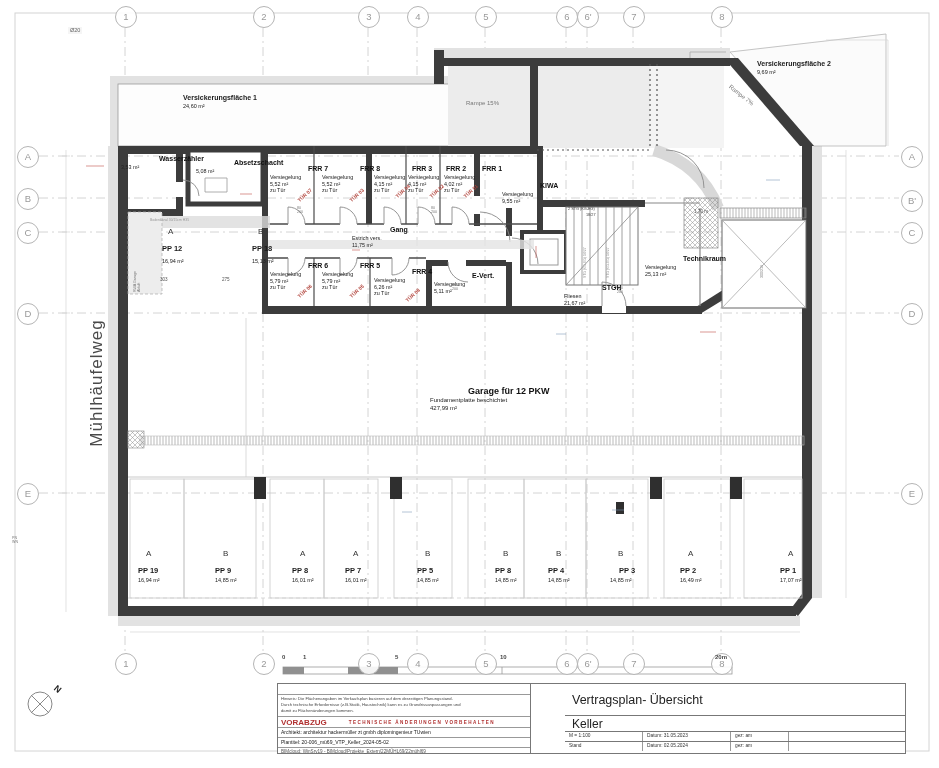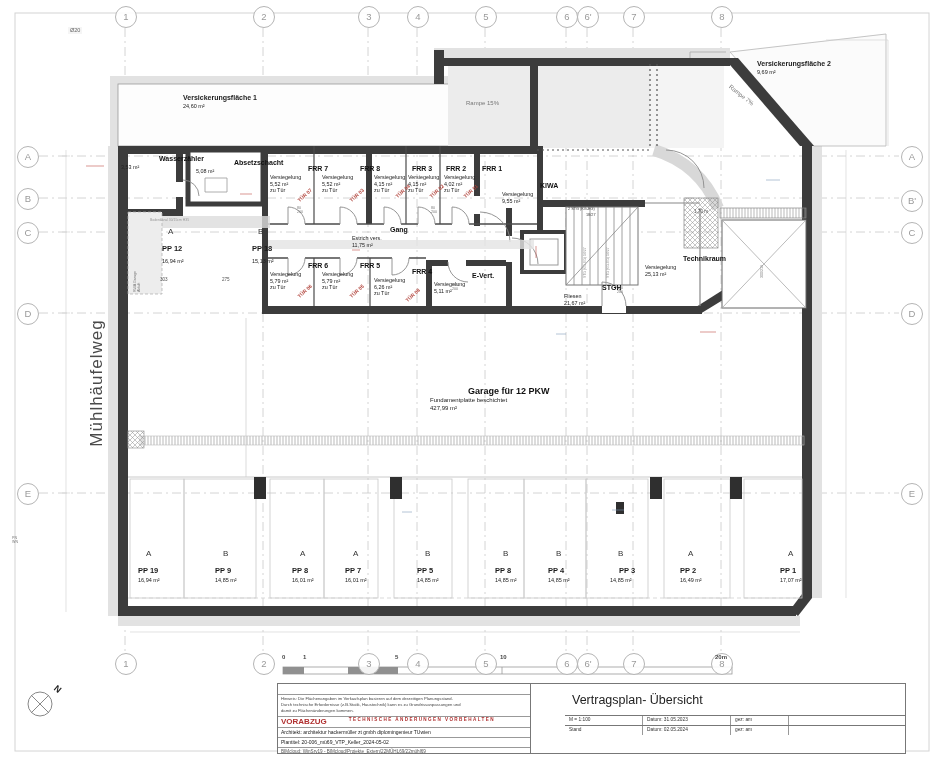--- a/index.html
+++ b/index.html
@@ -29,21 +29,21 @@
   .vrt{transform:rotate(-90deg);transform-origin:left top;}
   .street{font-size:17px;color:#4a4a4a;letter-spacing:1px;transform:translate(-50%,-50%) rotate(-90deg);}
   .northN{font-size:9px;font-weight:bold;color:#222;transform:rotate(40deg);}
   .note-box{font-size:5.5px;color:#666;background:#f5f5f5;padding:0 2px;}
   .scale-num{font-size:6px;color:#444;font-weight:bold;}
   
   .tb{position:absolute;left:277px;top:683px;width:627px;height:69px;border:1px solid #777;background:#fff;}
   .tb-left{position:absolute;left:0;top:0;width:252px;height:100%;border-right:1px solid #777;}
   .tb-empty{height:10px;border-bottom:1px solid #999;}
   .tb-hinweis{height:19px;border-bottom:1px solid #999;padding:1px 3px;font-size:4.2px;color:#444;line-height:1.4;}
-  .tb-vorab{height:10px;border-bottom:1px solid #999;display:flex;gap:22px;padding:0 3px;}
+  .tb-vorab{height:10px;border-bottom:1px solid #999;display:flex;align-items:center;gap:22px;padding:0 3px;}
   .vorab{color:#b03030;font-weight:bold;font-size:8px;}
   .vorab-note{color:#b03030;font-size:4.6px;letter-spacing:1.4px;font-weight:bold;}
   .tb-row{height:8px;border-bottom:1px solid #999;font-size:5px;padding:1px 3px 0;}
   .tb-dim{color:#555;font-size:4.6px;border-bottom:none;}
   .tb-right{position:absolute;left:253px;top:0;right:0;height:100%;margin-left:34px;}
   .tbr-title{height:32px;border-bottom:1px solid #777;font-size:12.5px;padding:9px 0 0 7px;box-sizing:border-box;color:#222;}
   .tbr-sub{height:16px;border-bottom:1px solid #777;font-size:12px;padding:1px 0 0 7px;box-sizing:border-box;color:#222;}
   .tbr-meta{display:flex;height:9px;border-bottom:1px solid #777;font-size:4.8px;color:#333;}
   .tbr-meta:last-child{border-bottom:none;}
   .tbr-meta span{display:block;padding:1px 0 0 4px;box-sizing:border-box;}
@@ -423,20 +423,21 @@
     <div class="tb-vorab">
       <span class="vorab">VORABZUG</span>
       <span class="vorab-note">TECHNISCHE ÄNDERUNGEN VORBEHALTEN</span>
     </div>
     <div class="tb-row">Architekt:   architektur hackermüller zt gmbh diplomingenieur TUwien</div>
     <div class="tb-row">Plantitel:   20-006_mü69_VTP_Keller_2024-05-02</div>
     <div class="tb-row tb-dim">BIMcloud: WinSrv19 - BIMcloud/Projekte_Extern/22MÜHL69/22mühl69</div>
   </div>
   <div class="tb-right">
     <div class="tbr-title">Vertragsplan- Übersicht</div>
+    <div class="tbr-sub">Keller</div>
     <div class="tbr-meta">
       <span class="c1">M = 1:100</span>
       <span class="c2">Datum: 31.05.2023</span>
       <span class="c3">gez: am</span>
       <span class="c4"></span>
     </div>
     <div class="tbr-meta">
       <span class="c1">Stand</span>
       <span class="c2">Datum: 02.05.2024</span>
       <span class="c3">gez: am</span>

